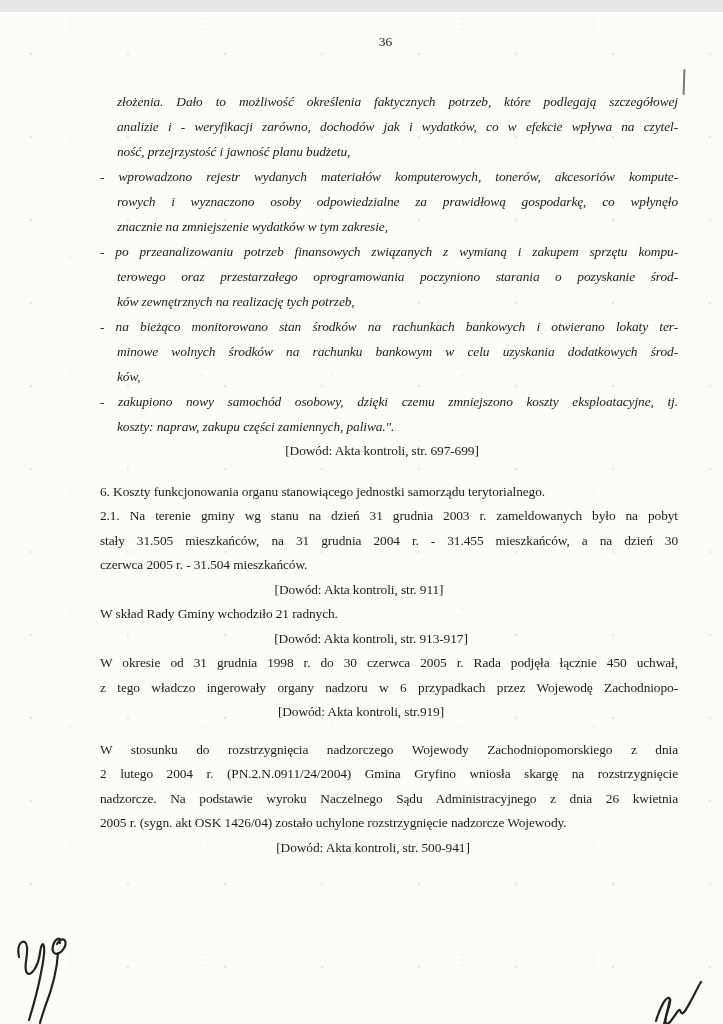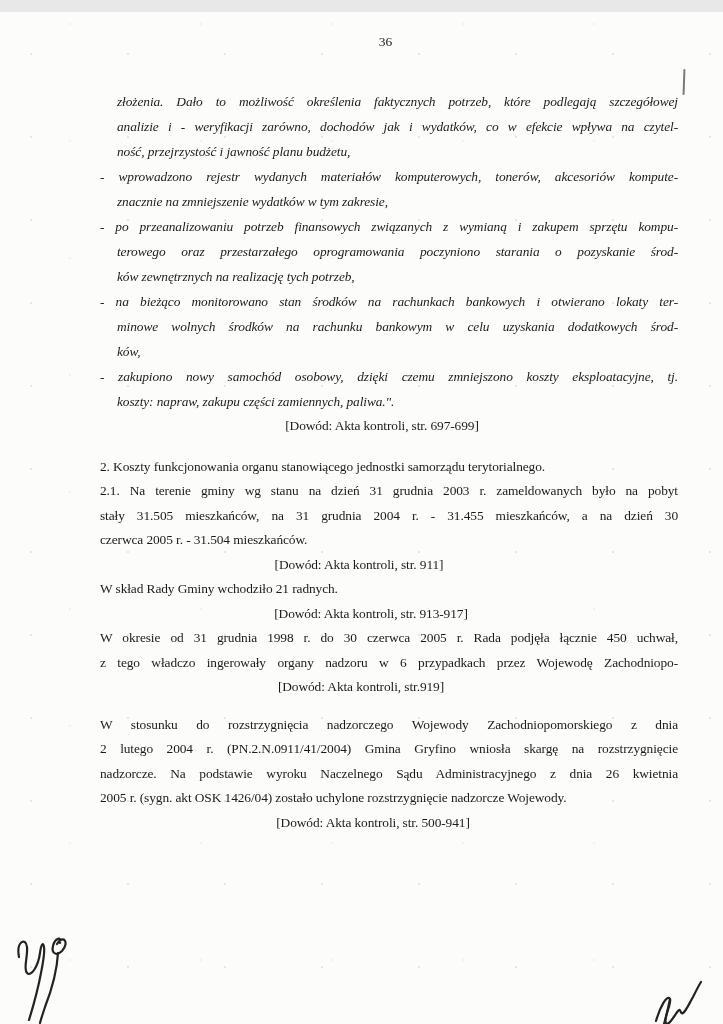--- a/index.html
+++ b/index.html
@@ -64,55 +64,56 @@
   <div class="pageno">36</div>
 
   <div class="mark"></div>
 
   <div class="content">
 
     <div class="ln q cont j">złożenia. Dało to możliwość określenia faktycznych potrzeb, które podlegają szczegółowej</div>
     <div class="ln q cont j">analizie i - weryfikacji zarówno, dochodów jak i wydatków, co w efekcie wpływa na czytel-</div>
     <div class="ln q cont">ność, przejrzystość i jawność planu budżetu,</div>
     <div class="ln q j">- wprowadzono rejestr wydanych materiałów komputerowych, tonerów, akcesoriów kompute-</div>
+    <div class="ln q cont j">rowych i wyznaczono osoby odpowiedzialne za prawidłową gospodarkę, co wpłynęło</div>
     <div class="ln q cont">znacznie na zmniejszenie wydatków w tym zakresie,</div>
     <div class="ln q j">- po przeanalizowaniu potrzeb finansowych związanych z wymianą i zakupem sprzętu kompu-</div>
     <div class="ln q cont j">terowego oraz przestarzałego oprogramowania poczyniono starania o pozyskanie środ-</div>
     <div class="ln q cont">ków zewnętrznych na realizację tych potrzeb,</div>
     <div class="ln q j">- na bieżąco monitorowano stan środków na rachunkach bankowych i otwierano lokaty ter-</div>
     <div class="ln q cont j">minowe wolnych środków na rachunku bankowym w celu uzyskania dodatkowych środ-</div>
     <div class="ln q cont">ków,</div>
     <div class="ln q j">- zakupiono nowy samochód osobowy, dzięki czemu zmniejszono koszty eksploatacyjne, tj.</div>
     <div class="ln q cont">koszty: napraw, zakupu części zamiennych, paliwa.".</div>
 
     <div class="ev ev1">[Dowód: Akta kontroli, str. 697-699]</div>
 
     <div class="sp16"></div>
 
-    <div class="bl">2. Koszty funkcjonowania organu stanowiącego jednostki samorządu terytorialnego.</div>
+    <div class="bl">6. Koszty funkcjonowania organu stanowiącego jednostki samorządu terytorialnego.</div>
 
     <div class="bl j">2.1. Na terenie gminy wg stanu na dzień 31 grudnia 2003 r. zameldowanych było na pobyt</div>
     <div class="bl j">stały 31.505 mieszkańców, na 31 grudnia 2004 r. - 31.455 mieszkańców, a na dzień 30</div>
     <div class="bl">czerwca 2005 r. - 31.504 mieszkańców.</div>
 
     <div class="ev ev2">[Dowód: Akta kontroli, str. 911]</div>
 
     <div class="bl">W skład Rady Gminy wchodziło 21 radnych.</div>
 
     <div class="ev ev3">[Dowód: Akta kontroli, str. 913-917]</div>
 
     <div class="bl j">W okresie od 31 grudnia 1998 r. do 30 czerwca 2005 r. Rada podjęła łącznie 450 uchwał,</div>
     <div class="bl j">z tego władczo ingerowały organy nadzoru w 6 przypadkach przez Wojewodę Zachodniopo-</div>
 
     <div class="ev ev4">[Dowód: Akta kontroli, str.919]</div>
 
     <div class="sp13"></div>
 
     <div class="bl j">W stosunku do rozstrzygnięcia nadzorczego Wojewody Zachodniopomorskiego z dnia</div>
-    <div class="bl j">2 lutego 2004 r. (PN.2.N.0911/41/2004) Gmina Gryfino wniosła skargę na rozstrzygnięcie</div>
+    <div class="bl j">2 lutego 2004 r. (PN.2.N.0911/24/2004) Gmina Gryfino wniosła skargę na rozstrzygnięcie</div>
     <div class="bl j">nadzorcze. Na podstawie wyroku Naczelnego Sądu Administracyjnego z dnia 26 kwietnia</div>
     <div class="bl">2005 r. (sygn. akt OSK 1426/04) zostało uchylone rozstrzygnięcie nadzorcze Wojewody.</div>
 
     <div class="ev ev5">[Dowód: Akta kontroli, str. 500-941]</div>
 
   </div>
 
   <div class="sig" style="left:12px;top:915px;">
     <svg width="62" height="98" viewBox="0 0 62 98" fill="none" xmlns="http://www.w3.org/2000/svg">
       <path d="M7,30 C4,14 14,10 15,20 C16,30 11,42 15,46 C19,50 26,40 28,26 C29,18 31,14 32,20 C33,26 31,36 29,46 C26,62 21,80 17,93" stroke="#232323" stroke-width="2.2" stroke-linecap="round"></path>

